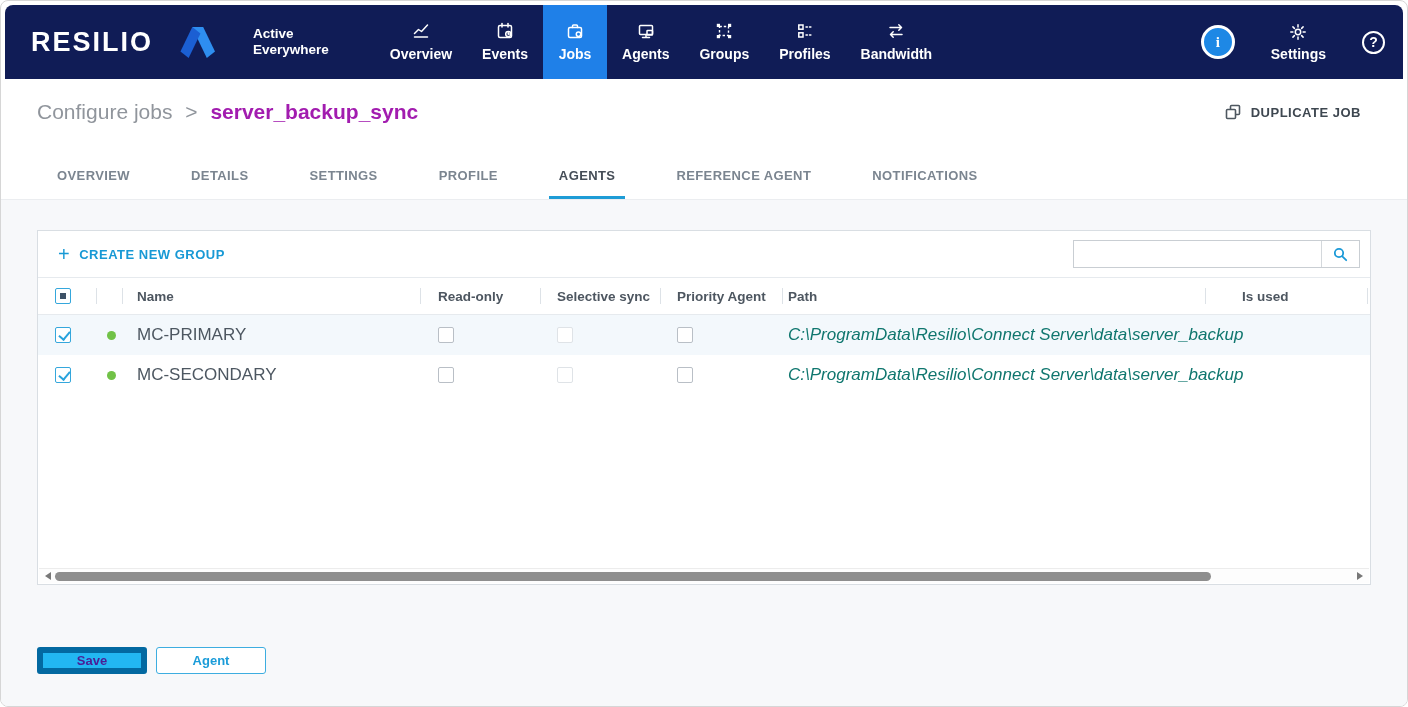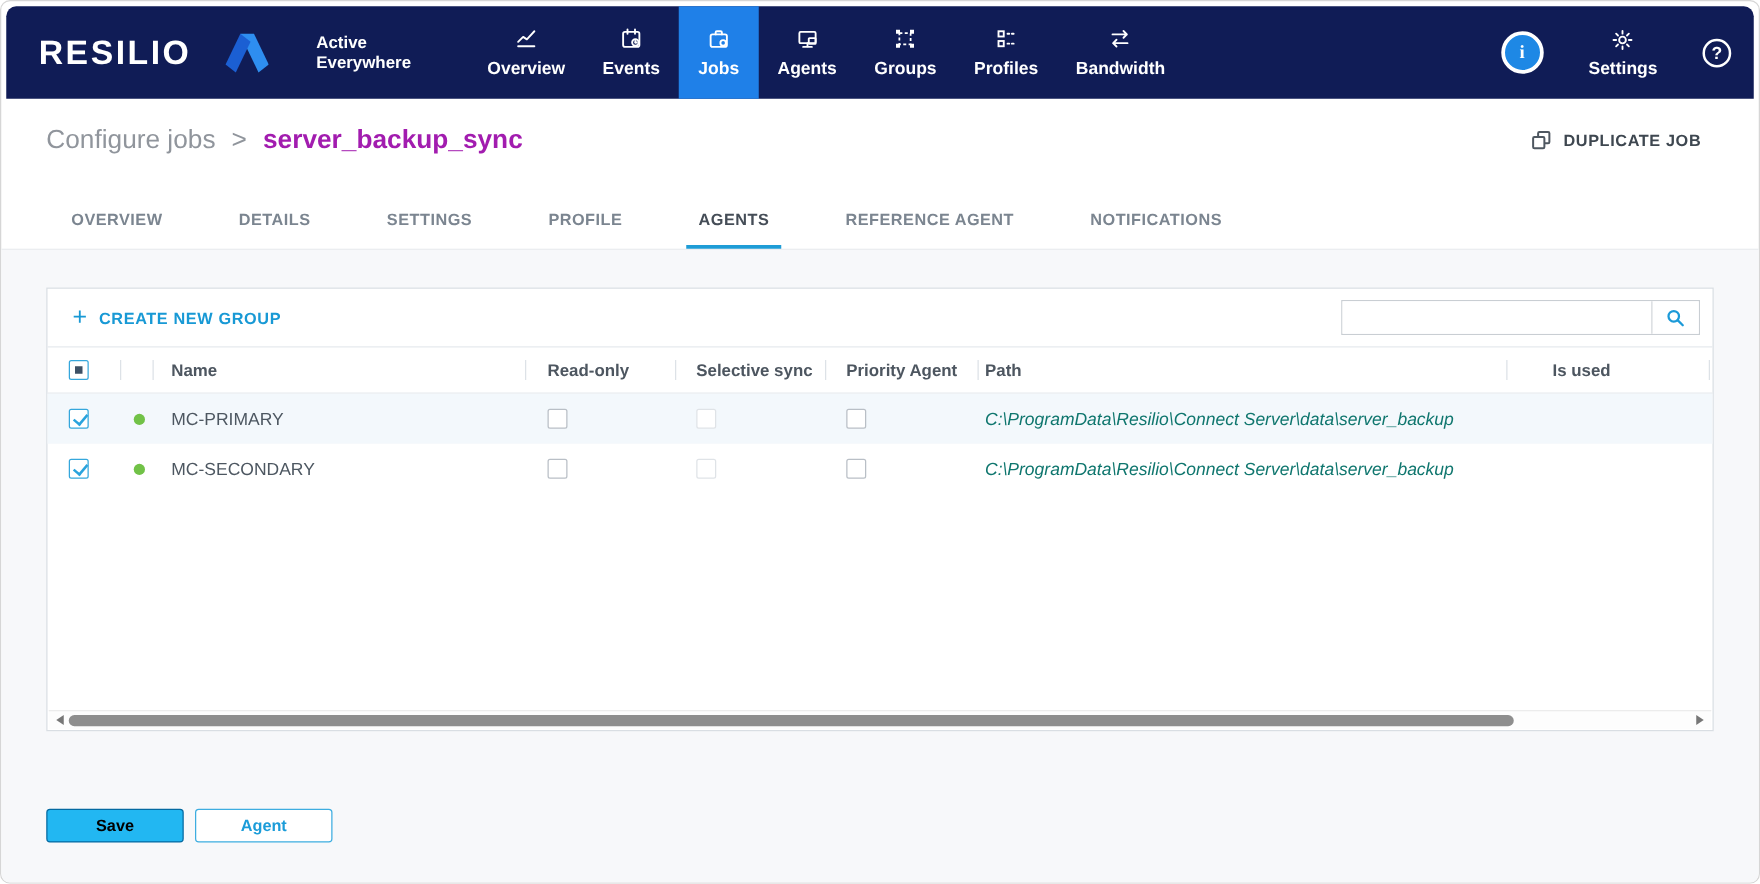--- a/index.html
+++ b/index.html
@@ -58,21 +58,21 @@
                 font-family:inherit; font-size:13px; font-weight:700; letter-spacing:.5px; color:#1899d5; }
   .plus-glyph { font-size:20px; font-weight:500; line-height:1; color:#1899d5; }
   .searchbox { margin-left:auto; display:flex; height:28px; width:287px; border:1px solid #c9ced3; background:#fff; }
   .searchbox input { flex:1 1 auto; border:none; outline:none; padding:0 8px; font-family:inherit; font-size:13px; color:#444; min-width:0; }
   .search-btn { flex:0 0 38px; border:none; border-left:1px solid #d4d8dc; background:#fff; display:flex;
                 align-items:center; justify-content:center; cursor:pointer; }
 
   
   .thead { height:37px; display:flex; align-items:center; border-bottom:1px solid #e6eaee;
            font-size:13.5px; font-weight:700; color:#4d5660; }
-  .trow  { height:40px; display:flex; align-items:center; font-size:14px; color:#4d5761; }
+  .trow  { height:40px; display:flex; align-items:center; font-size:17px; color:#4d5761; }
   .trow.alt { background:#f3f8fc; }
 
   .c-sel    { flex:0 0 58px; display:flex; align-items:center; padding-left:17px; align-self:stretch; }
   .c-status { flex:0 0 26px; display:flex; align-items:center; padding-left:11px; align-self:stretch; }
   .c-name   { flex:0 0 298px; padding-left:15px; align-self:stretch; display:flex; align-items:center; }
   .c-ro     { flex:0 0 120px; padding-left:18px; align-self:stretch; display:flex; align-items:center; }
   .c-ss     { flex:0 0 120px; padding-left:17px; align-self:stretch; display:flex; align-items:center; }
   .c-pa     { flex:0 0 122px; padding-left:17px; align-self:stretch; display:flex; align-items:center; }
   .c-path   { flex:0 0 423px; padding-left:6px; align-self:stretch; display:flex; align-items:center; }
   .c-used   { flex:0 0 162px; padding-left:37px; align-self:stretch; display:flex; align-items:center; }
@@ -98,21 +98,21 @@
              border-top:1px solid #ececec; }
   .hs-arrow { position:absolute; top:3px; width:0; height:0; border-top:4.5px solid transparent;
               border-bottom:4.5px solid transparent; cursor:pointer; }
   .hs-left  { left:6px;  border-right:6px solid #777; }
   .hs-right { right:6px; border-left:6px solid #777; }
   .hs-thumb { position:absolute; left:16px; top:3px; width:1156px; height:9px; border-radius:5px; background:#8e8e8e; cursor:grab; }
 
   
   .footer-actions { margin:62px 0 0 36px; display:flex; gap:9px; }
   .btn { width:110px; height:27px; border-radius:3px; font-family:inherit; font-size:13px; font-weight:700; cursor:pointer; }
-  .btn-save { background:#22b7f2; border:1px solid #0369a1; color:#000000; }
+  .btn-save { background:#22b7f2; border:6px solid #0369a1; color:#4c1d95; }
   .btn-cancel { background:#fff; border:1px solid #3dade0; color:#1b9cd9; }
 
   svg { display:block; }
 </style>
 </head>
 <body>
 
 <div class="page">
 
   <header class="navbar">

